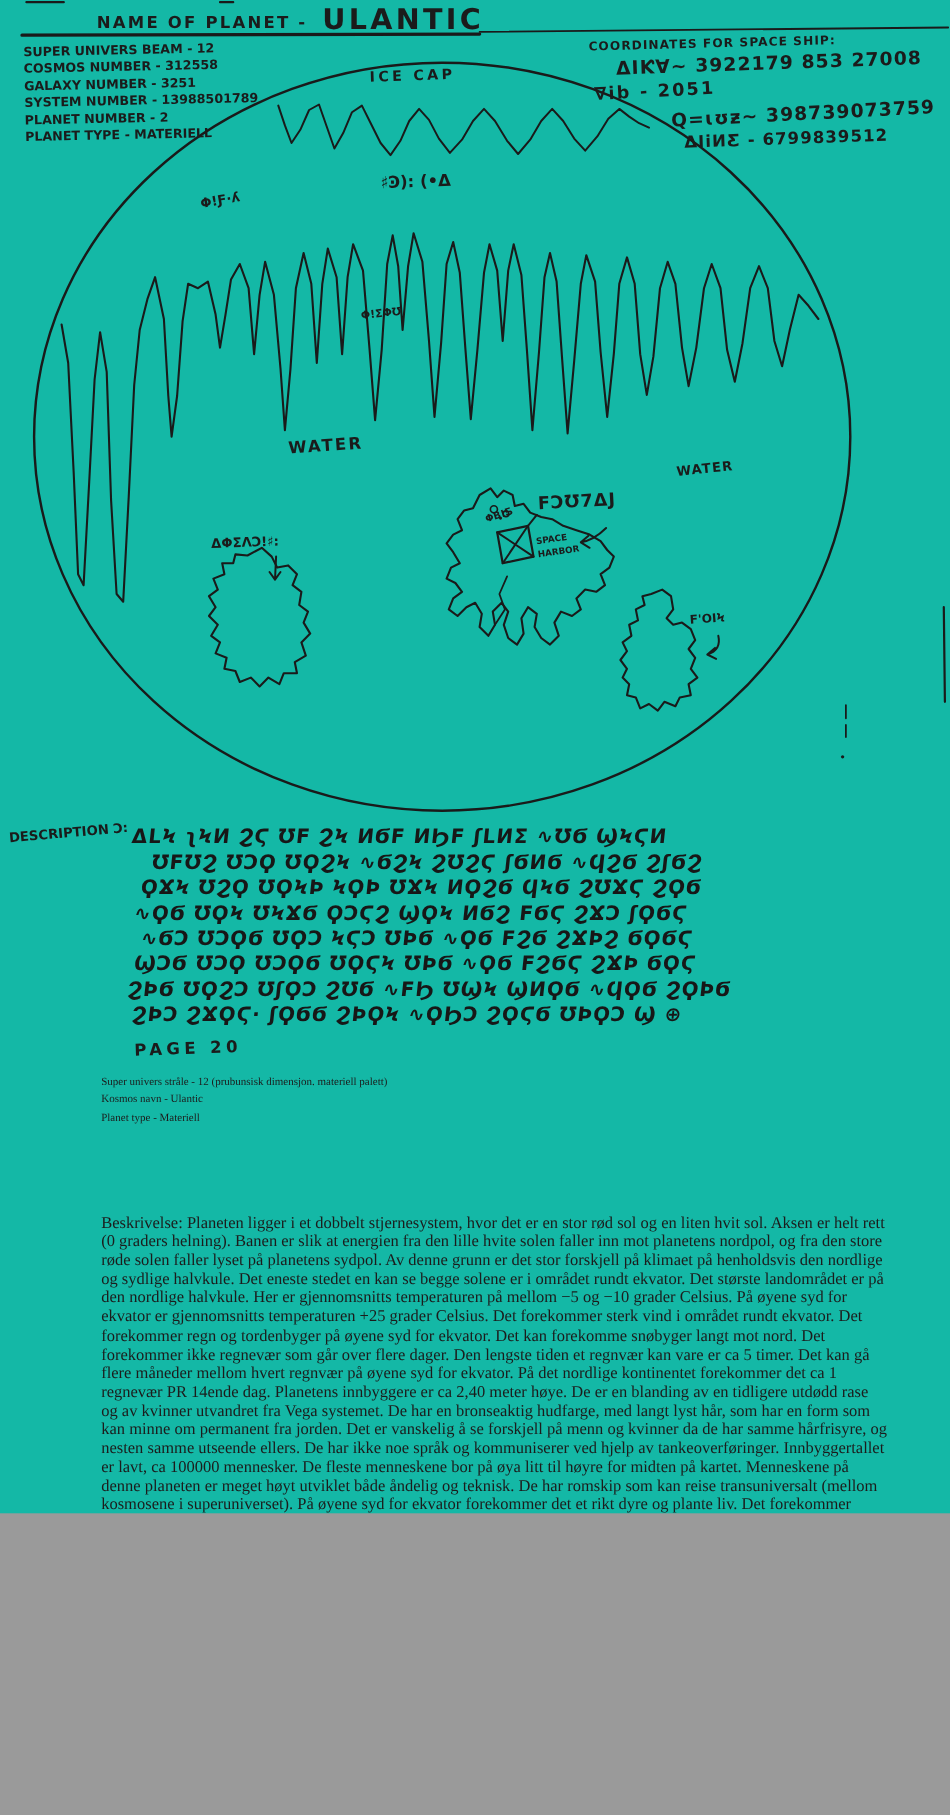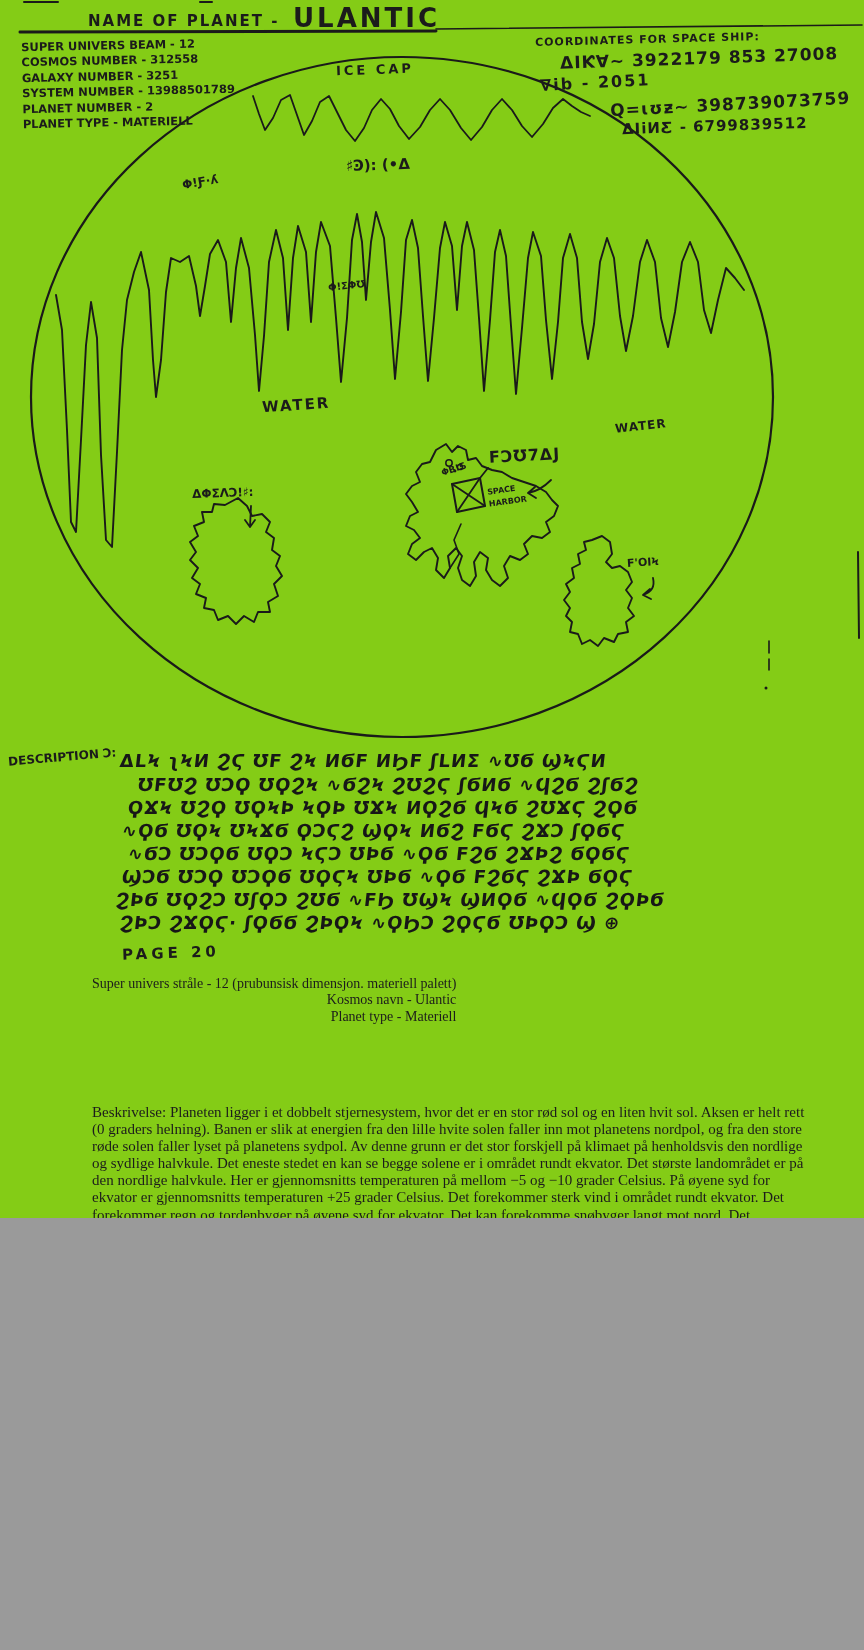--- a/index.html
+++ b/index.html
@@ -1,33 +1,33 @@
 <!DOCTYPE html>
 <html><head>
 <meta charset="utf-8">
 <style>
   html,body{margin:0;padding:0;background:#9a9a9a;}
   #page{
-    position:relative;width:864px;height:1218px;margin:0 auto;
-    background:#84cc16;overflow:hidden;color:#161616;
+    position:relative;width:864px;height:1376px;margin:0 auto;
+    background:#14b8a6;overflow:hidden;color:#161616;
   }
   .abs{position:absolute;white-space:nowrap;}
   
   .hand{
     font-family:"DejaVu Sans",sans-serif;font-weight:700;color:#1b1b1b;
   }
   .script{
     font-family:"DejaVu Sans",sans-serif;font-weight:700;color:#171717;
     transform:skewX(-6deg);letter-spacing:1px;
   }
   
   .typed{
     font-family:"Liberation Serif","DejaVu Serif",serif;color:#1c1c1c;
   }
-  .detail-line{font-size:14px;line-height:16.4px;text-align:right;}
+  .detail-line{font-size:10px;line-height:16.4px;}
   #body-par{
     width:716px;font-size:15px;line-height:17.1px;white-space:normal;
     text-align:left;
   }
   svg{position:absolute;left:0;top:0;}
   .stroke{stroke:#1a1a1a;fill:none;stroke-linecap:round;stroke-linejoin:round;}
 </style>
 </head>
 <body>
 

